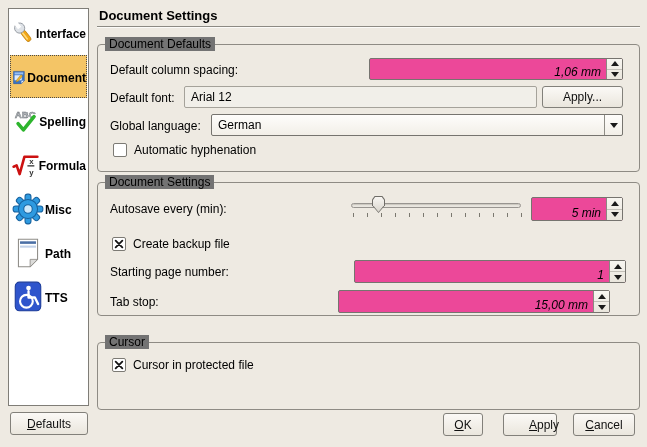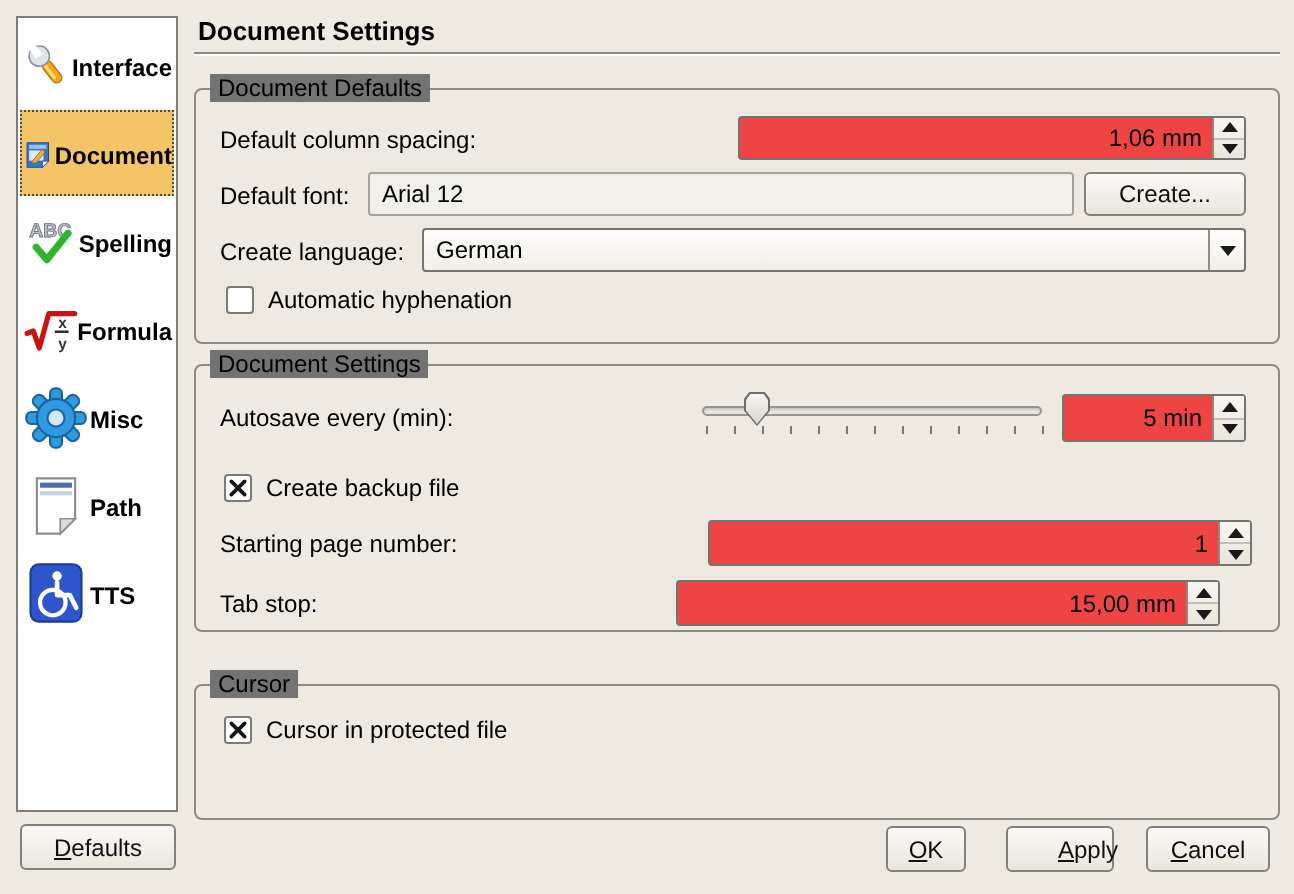--- a/index.html
+++ b/index.html
@@ -50,23 +50,23 @@
     position:absolute; left:97px; width:543px;
     border:1px solid #8e8b84; border-radius:4px;
   }
   .legend {
     position:absolute; left:7px; top:-8px;
     background:#737373; padding:0 4px; font-size:12px; white-space:nowrap;
   }
   .lab { position:absolute; white-space:nowrap; }
   
   .spin {
-    position:absolute; background:#ef4444;
+    position:absolute; background:#ec4899;
     border:1px solid #76746f; border-radius:2px;
-    display:flex; align-items:center;
+    display:flex; align-items:flex-end;font-style:italic;
   }
   .spin-value { flex:1; text-align:right; padding-right:5px; }
   .spin-arrows {
     width:16px; align-self:stretch; border-left:1px solid #8b8982;
     display:flex; flex-direction:column;
     background:linear-gradient(#f8f6f1,#e9e5dc);
   }
   .arr { flex:1; display:flex; align-items:center; justify-content:center; cursor:pointer; }
   .arr-dn { border-top:1px solid #c2bfb7; }
   .arr-up::after { content:""; border-left:4px solid transparent; border-right:4px solid transparent; border-bottom:5px solid #1a1a1a; }
@@ -213,24 +213,24 @@
       <span class="arr arr-up"></span>
       <span class="arr arr-dn"></span>
     </span>
   </div>
 
   <span class="lab" style="left:12px; top:46px;">Default font:</span>
   <div class="flatfield" style="left:86px; top:41px; width:353px; height:22px;">
     <span>Arial 12</span>
   </div>
   <button class="btn" style="left:444px; top:41px; width:81px; height:22px; position:absolute;">
-    <span>Create...</span>
+    <span>Apply...</span>
   </button>
 
-  <span class="lab" style="left:12px; top:74px;">Create language:</span>
+  <span class="lab" style="left:12px; top:74px;">Global language:</span>
   <div class="combo" style="left:113px; top:69px; width:412px; height:22px;">
     <span class="combo-value">German</span>
     <span class="combo-arrow"></span>
   </div>
 
   <span class="cb" style="left:15px; top:98px;">
     
   </span>
   <span class="lab" style="left:36px; top:98px;">Automatic hyphenation</span>
 </div>

